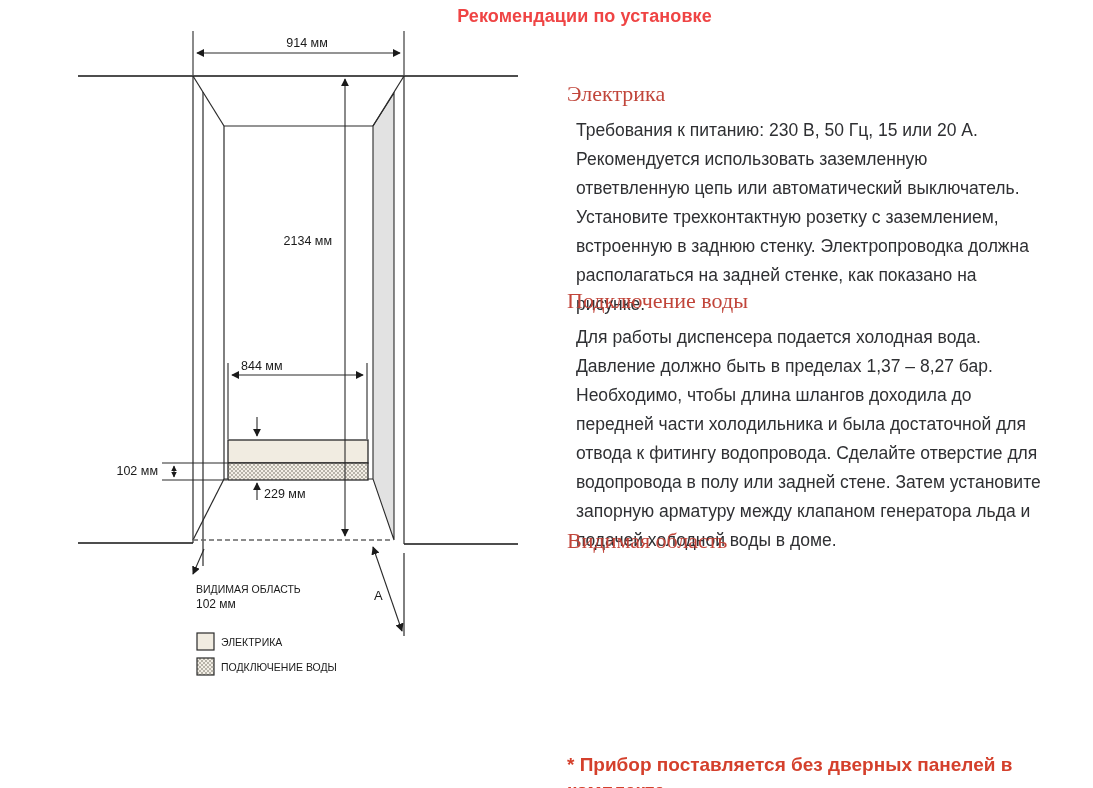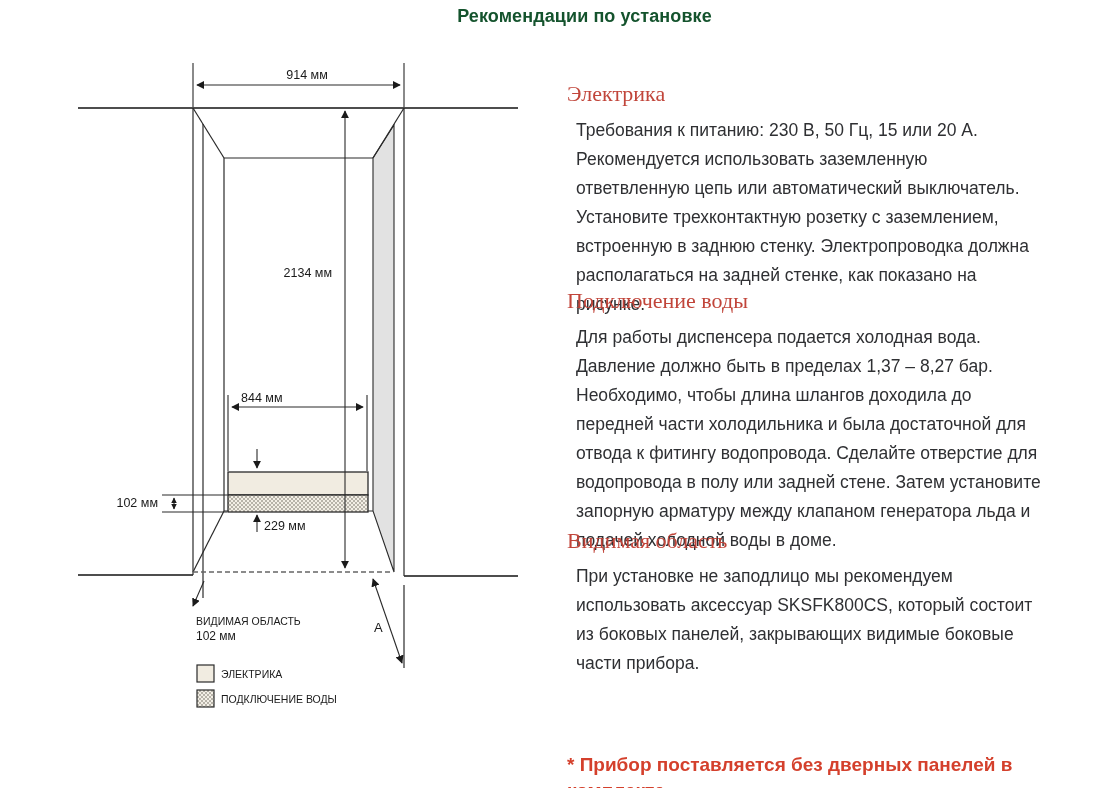--- a/index.html
+++ b/index.html
@@ -2,23 +2,23 @@
 <html><head>
 <meta charset="utf-8">
 <style>
   html,body{margin:0;padding:0;}
   body{
     width:1093px;height:788px;position:relative;background:#ffffff;
     font-family:"Liberation Sans",sans-serif;overflow:hidden;
   }
   .page-title{
     position:absolute;top:6px;left:0;right:0;text-align:center;padding-left:76px;
-    font-size:18px;font-weight:700;color:#14532d;letter-spacing:0.1px;
+    font-size:18px;font-weight:700;color:#ef4444;letter-spacing:0.1px;
   }
-  .diagram-wrap{position:absolute;left:60px;top:55px;width:480px;height:690px;}
+  .diagram-wrap{position:absolute;left:60px;top:23px;width:480px;height:690px;}
   .right-col{position:absolute;left:567px;width:487px;}
   .sec-heading{
     font-family:"Liberation Serif",serif;font-weight:400;
     font-size:22px;line-height:27px;color:#c1453a;margin:0 0 7px 0;
   }
   .sec-body{font-size:17.5px;line-height:29px;color:#2f3033;margin:9px;}
   .sec-body + .sec-body{margin-top:8px;}
   .footnote{
     position:absolute;left:567px;top:752px;width:500px;
     font-size:19px;font-weight:700;color:#d4402c;line-height:26px;
@@ -122,16 +122,15 @@
   <p class="sec-body">Требования к питанию: 230 В, 50 Гц, 15 или 20 А. Рекомендуется использовать заземленную ответвленную цепь или автоматический выключатель. Установите трехконтактную розетку с заземлением, встроенную в заднюю стенку. Электропроводка должна располагаться на задней стенке, как показано на рисунке.</p>
 </div>
 
 <div class="right-col" style="top:287px;">
   <h2 class="sec-heading">Подключение воды</h2>
   <p class="sec-body">Для работы диспенсера подается холодная вода. Давление должно быть в пределах 1,37 – 8,27 бар. Необходимо, чтобы длина шлангов доходила до передней части холодильника и была достаточной для отвода к фитингу водопровода. Сделайте отверстие для водопровода в полу или задней стене. Затем установите запорную арматуру между клапаном генератора льда и подачей холодной воды в доме.</p>
 </div>
 
 <div class="right-col" style="top:527px;">
   <h2 class="sec-heading">Видимая область</h2>
-  <p class="sec-body" style="margin-top:8px;">При установке не заподлицо мы рекомендуем использовать аксессуар SKSFK800CS, который состоит из боковых панелей, закрывающих видимые боковые части прибора.</p>
 </div>
 
 <div class="footnote">* Прибор поставляется без дверных панелей в комплекте</div>
 
 </body></html>

